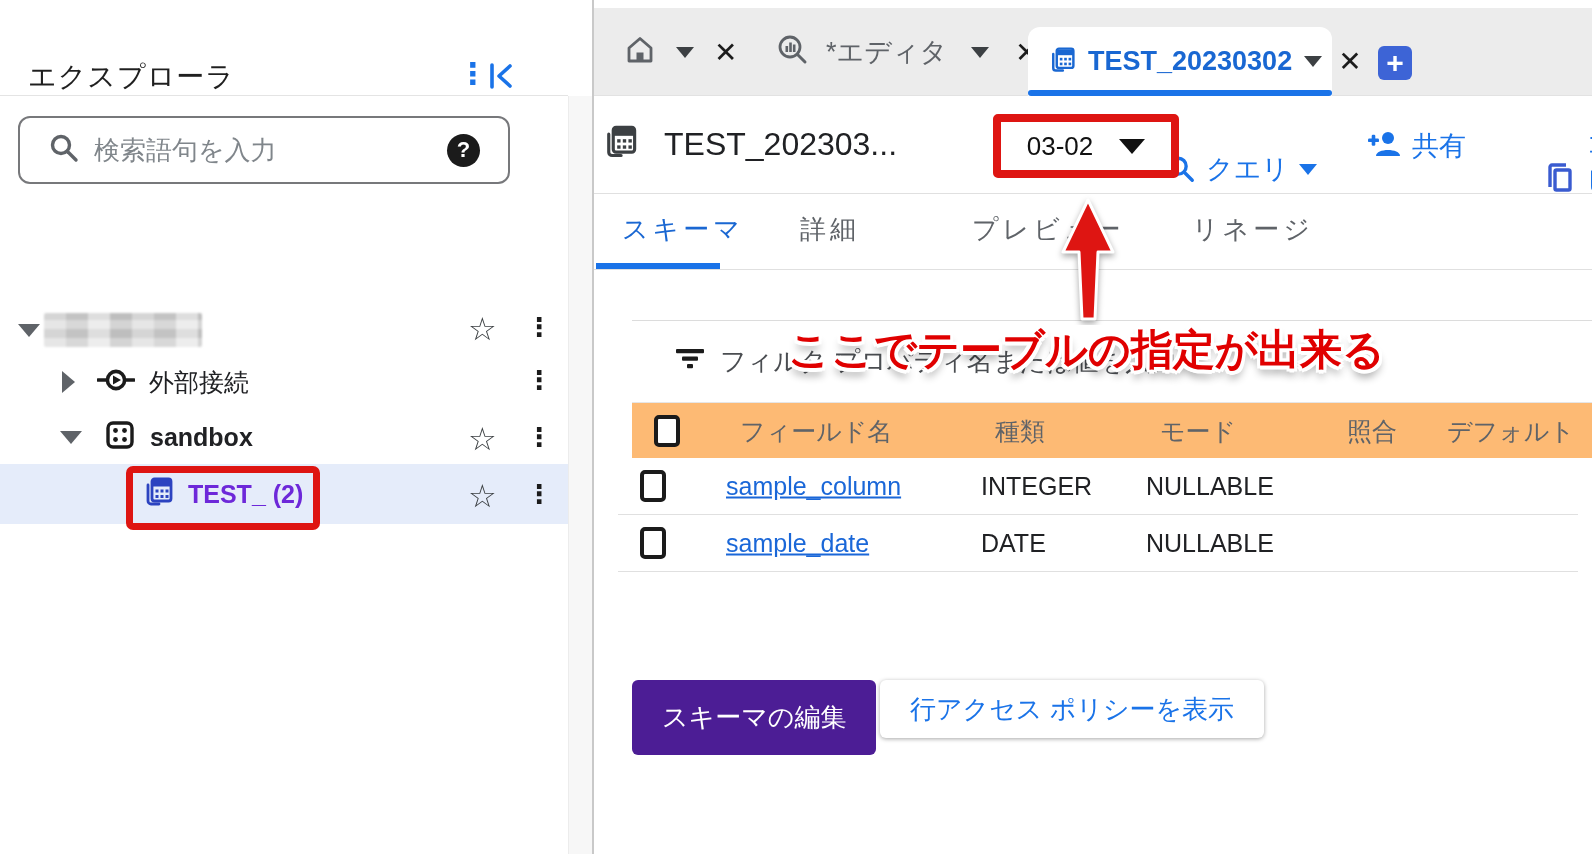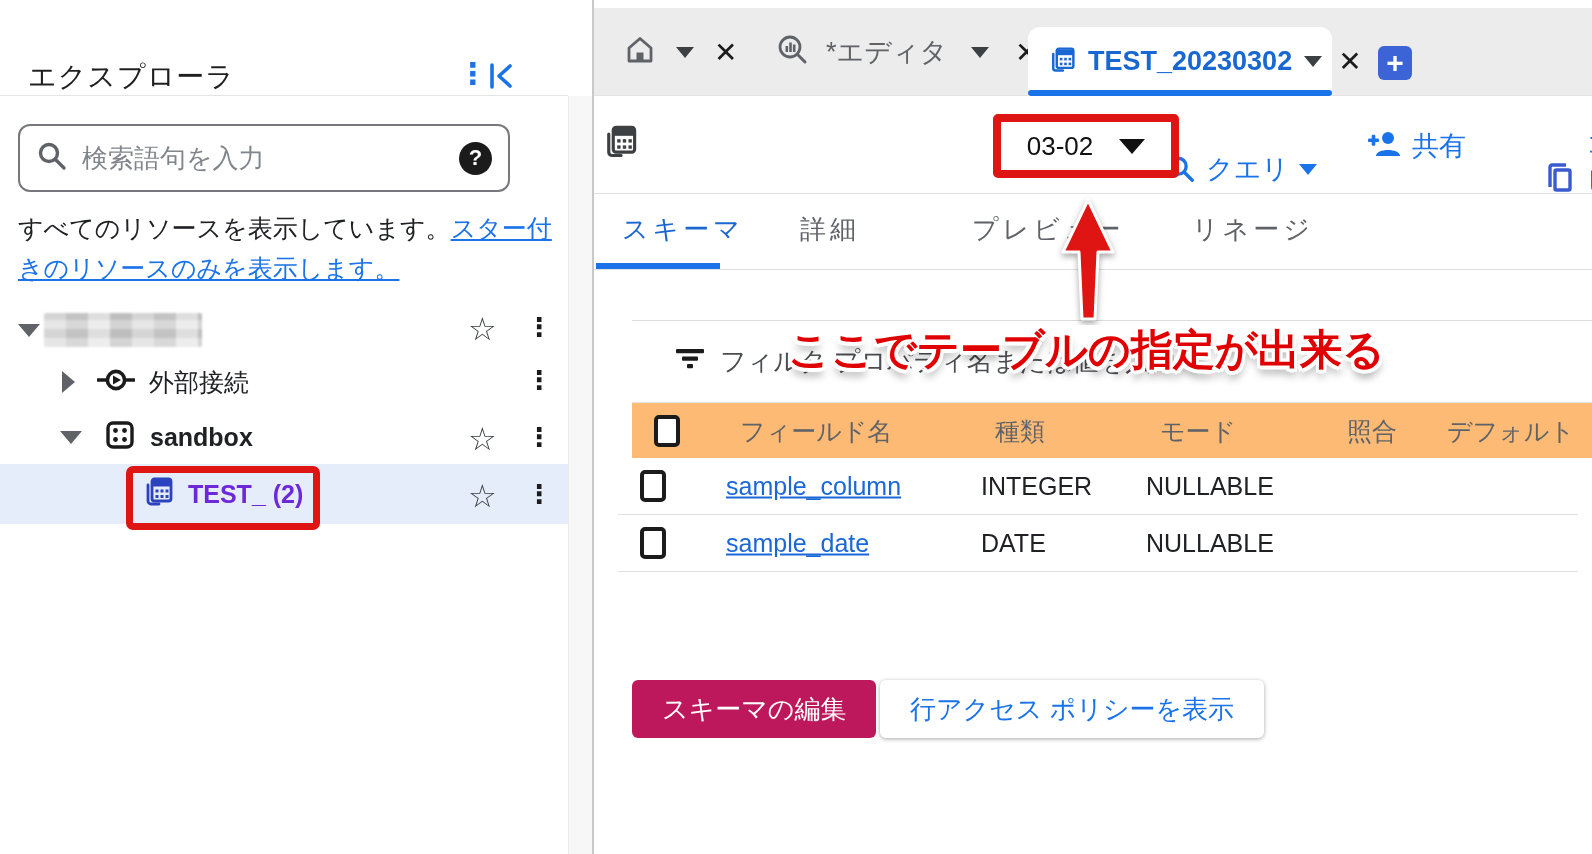--- a/index.html
+++ b/index.html
@@ -8,22 +8,22 @@
   .abs { position:absolute; }
 
   
   #sidebar { left:0; top:0; width:568px; height:854px; background:#fff; }
   .sb-header { left:0; top:0; width:568px; height:96px;margin-top:28px; }
   .sb-title { left:28px; top:30px; font-size:28px; letter-spacing:1px; color:#1f1f1f; }
   .sb-menu-dots { left:458px; top:26px; font-size:30px; color:#1a73e8; font-weight:bold; line-height:40px; cursor:pointer; }
   .sb-collapse { left:486px; top:32px; cursor:pointer; }
   .sb-hdiv { left:0; top:95px; width:568px; height:1px; background:#e4e4e4; }
 
-  .searchbox { left:18px; top:124px; width:492px; height:68px; border:2px solid #77787b;
-    border-radius:12px; display:flex; align-items:center; padding:0 16px; background:#fff; }
+  .searchbox { left:18px; top:116px; width:492px; height:68px; border:2px solid #77787b;
+    border-radius:12px; display:flex; align-items:center; padding:0 28px; background:#fff; }
   .searchbox input { border:none; outline:none; flex:1; font-size:26px; color:#202124;
     font-family:inherit; margin-left:14px; background:transparent; }
   .searchbox input::placeholder { color:#80868b; }
   .help-dot { width:33px; height:33px; border-radius:50%; background:#1b1b1b; color:#fff;
     font-size:22px; font-weight:bold; display:flex; align-items:center; justify-content:center; }
 
   .res-note { left:18px; top:208px; width:536px; font-size:25px; line-height:40px; color:#202124; }
   .res-link { color:#1a73e8; text-decoration:underline; cursor:pointer; }
 
   .tree-row { position:absolute; left:0; width:568px; display:flex; align-items:center; }
@@ -77,21 +77,21 @@
 
   .thead { left:38px; top:402px; width:960px; height:56px; background:#fdba74; border-top:1px solid #e6e6e6; }
   .trow  { position:absolute; left:24px; width:960px; height:57px; background:#fff; border-bottom:1px solid #e0e0e0; }
   .cell { position:absolute; top:50%; transform:translateY(-50%); font-size:25px; white-space:nowrap; }
   .hcell { color:#5f6368; }
   .cb { position:absolute; left:22px; top:50%; transform:translateY(-50%); width:26px; height:32px;
     border:4px solid #1b1b1b; border-radius:5px; background:#fff; cursor:pointer; }
   .link-cell { color:#1a67d8; text-decoration:underline; cursor:pointer; }
   .c-field { left:108px; } .c-type { left:363px; } .c-mode { left:528px; } .c-coll { left:715px; } .c-def { left:815px; }
 
-  .btn-blue { left:38px; top:680px; height:58px; padding:0 30px; background:#be185d; border:none; border-radius:6px;
+  .btn-blue { left:38px; top:680px; height:75px; padding:0 30px; background:#4c1d95; border:none; border-radius:6px;
     color:#fff; font-size:26px; font-family:inherit; cursor:pointer; display:flex; align-items:center; }
   .btn-white { left:286px; top:680px; height:58px; padding:0 30px; background:#fff; border:none; border-radius:6px;
     color:#1a73e8; font-size:26px; font-family:inherit; cursor:pointer; display:flex; align-items:center;
     box-shadow:0 1px 4px rgba(0,0,0,.35); }
 
   
   .red-box-side { left:126px; top:466px; width:194px; height:64px; border:7px solid #de1512; border-radius:7px; z-index:30; }
   .red-box-part { left:993px; top:114px; width:186px; height:64px; border:8px solid #de1512; border-radius:5px;
     background:#fff; display:flex; align-items:center; justify-content:center; gap:26px; z-index:30; }
   .part-val { font-size:26px; color:#111; }
@@ -122,23 +122,20 @@
     <span>
       <svg width="32" height="32" viewBox="0 0 32 32" fill="none" stroke="#5f6368" stroke-width="3.4" stroke-linecap="round">
         <circle cx="13" cy="13" r="8.5"></circle>
           <path d="M20 20 L28 28"></path>
       </svg>
     </span>
     <input type="text" placeholder="検索語句を入力" style="">
     <span class="help-dot">?</span>
   </div>
 
-  <div class="abs res-note">
-    <span>すべてのリソースを表示しています。</span><span class="res-link">スター付きのリソースのみを表示します。</span>
-  </div>
 
   <div class="tree-row" style="top:308px; height:44px;">
     <span style="margin-left:18px;" class="caret-down"></span>
     <span class="redacted"></span>
     <span class="row-star" style="top:2px;">☆</span>
     <span class="row-dots" style="top:4px;">⋮</span>
   </div>
 
   <div class="tree-row" style="top:357px; height:50px;">
     <span style="margin-left:62px;" class="caret-right"></span>
@@ -252,20 +249,21 @@
         <rect x="10" y="3" width="19" height="22" rx="2.5" stroke="#3c4043" stroke-width="2.8"></rect>
         <rect x="10.5" y="4" width="18" height="6.5" fill="#3c4043"></rect>
         <rect x="13.5" y="13.5" width="3" height="3" fill="#3c4043"></rect>
           <rect x="18.5" y="13.5" width="3" height="3" fill="#3c4043"></rect>
           <rect x="23.5" y="13.5" width="3" height="3" fill="#3c4043"></rect>
         <rect x="13.5" y="19" width="3" height="3" fill="#3c4043"></rect>
           <rect x="18.5" y="19" width="3" height="3" fill="#3c4043"></rect>
           <rect x="23.5" y="19" width="3" height="3" fill="#3c4043"></rect>
       </svg>
     </span>
+    <span class="tb-title">TEST_202303...</span>
 
     <div class="tb-group" style="left:572px; top:48px;margin-top:7px;">
       <svg width="30" height="30" viewBox="0 0 32 32" fill="none" stroke="#1a73e8" stroke-width="3.6" stroke-linecap="round">
         <circle cx="13" cy="13" r="8.5"></circle>
           <path d="M20 20 L28 28"></path>
       </svg>
       <span class="tb-blue">クエリ</span>
       <span class="blue-caret"></span>
     </div>
 

